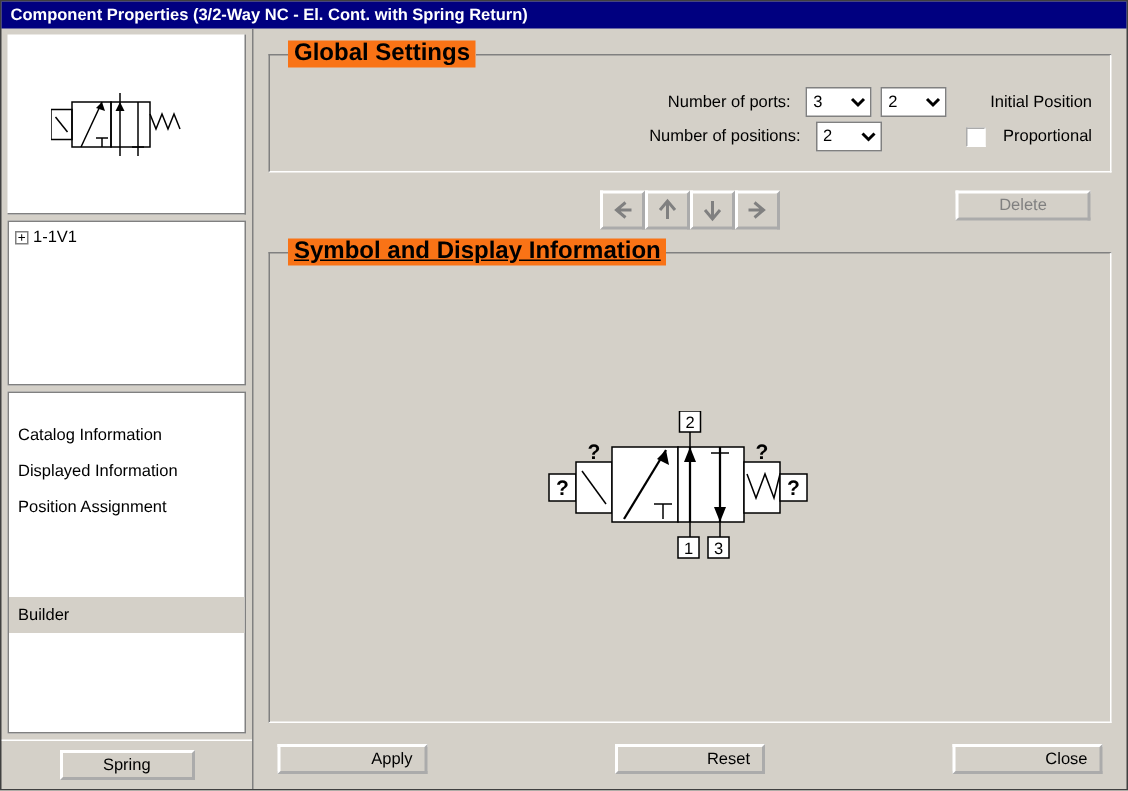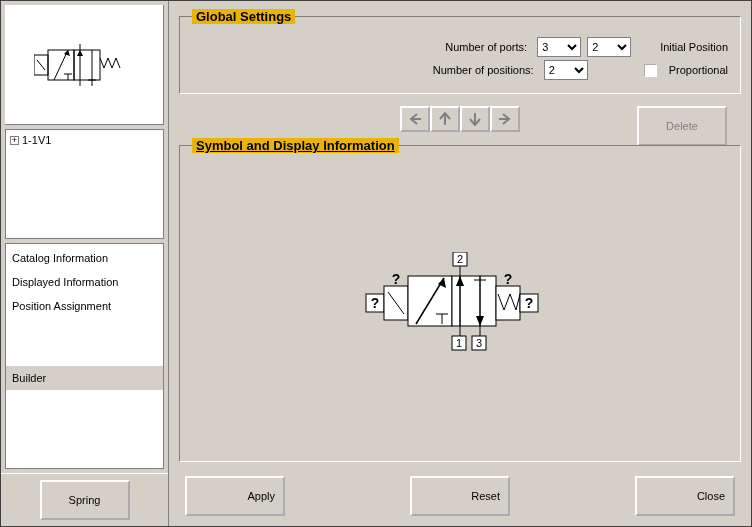--- a/index.html
+++ b/index.html
@@ -67,21 +67,21 @@
     display: inline-flex;
     align-items: center; justify-content: center;
     font-size: 9px; line-height: 1;
     background: #fff;
   }
   .nav-list {
     flex: 1;
     background: #fff;
     border: 1px solid #808080;
     margin: 0 4px 4px 4px;
-    padding: 2px 0;
+    padding: 16px 0;
   }
   .nav-item {
     padding: 6px 6px;
     cursor: pointer;
     font-size: 11px;
   }
   .nav-item.selected {
     background: #d4d0c8;
     margin-top: 48px;
   }
@@ -104,23 +104,23 @@
     border-left-color:#808080;
     border-right-color:#fff;
     border-bottom-color:#fff;
     padding: 10px 12px;
     margin: 0 0 8px 0;
     position: relative;
   }
   legend {
     padding: 0 4px;
     font-weight: bold;
-    font-size: 13px;
+    font-size: 16px;
     color: #000;
-    background: #eab308;
+    background: #f97316;
   }
   .row {
     display: flex;
     align-items: center;
     gap: 6px;
     margin: 3px 0;
     justify-content: flex-end;
   }
   .label-right {
     width: 250px;
@@ -155,21 +155,21 @@
     align-items: center; justify-content: center;
     cursor: pointer;
   }
   .arrow-btn svg { display:block; }
   .delete-wrap {
     position: absolute;
     right: 14px;
   }
   .btn {
     min-width: 90px;
-    height: 40px;
+    height: 20px;
     border: 2px outset #fff;
     background: #d4d0c8;
     font-size: 11px;
     cursor: pointer;
     padding: 0 8px;
   }
   .symbol-box {
     flex: 1;
     display: flex;
     align-items: center;
@@ -181,20 +181,23 @@
     justify-content: space-between;
     padding: 6px 6px 2px 6px;
   }
   .button-row .btn { min-width: 100px; text-align: right; }
   .disabled-text { color: #808080; }
 </style>
 </head>
 <body>
 
 <div class="window">
+  <div class="titlebar">
+    <span>Component Properties (3/2-Way NC - El. Cont. with Spring Return)</span>
+  </div>
 
   <div class="content">
 
     <div class="left-panel">
 
       <div class="preview-box">
         <svg width="100" height="50" viewBox="0 0 100 50">
 
           <rect x="0" y="15" width="14" height="20" fill="none" stroke="#000"></rect>
           <line x1="3" y1="20" x2="11" y2="30" stroke="#000"></line>

